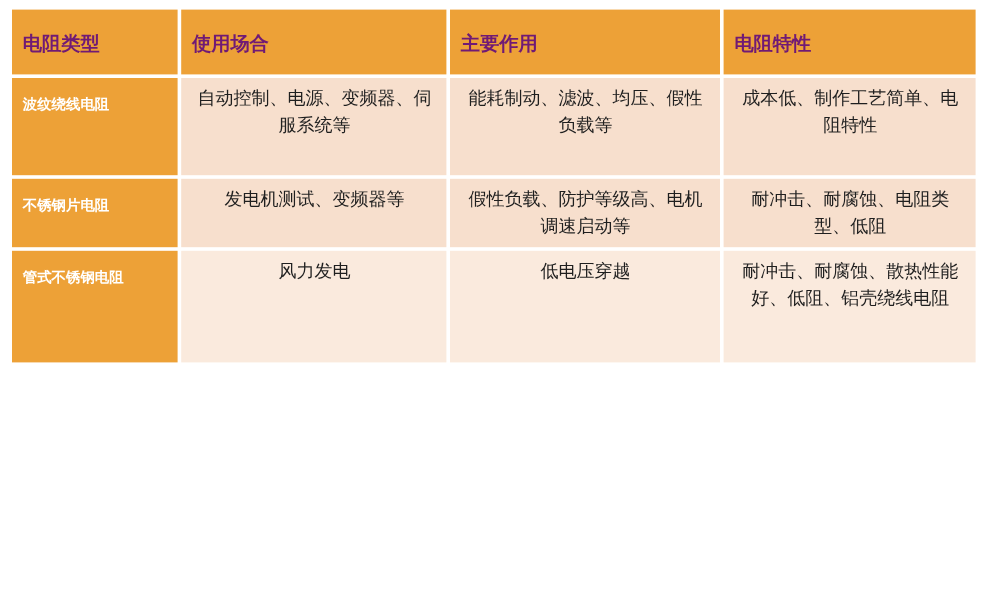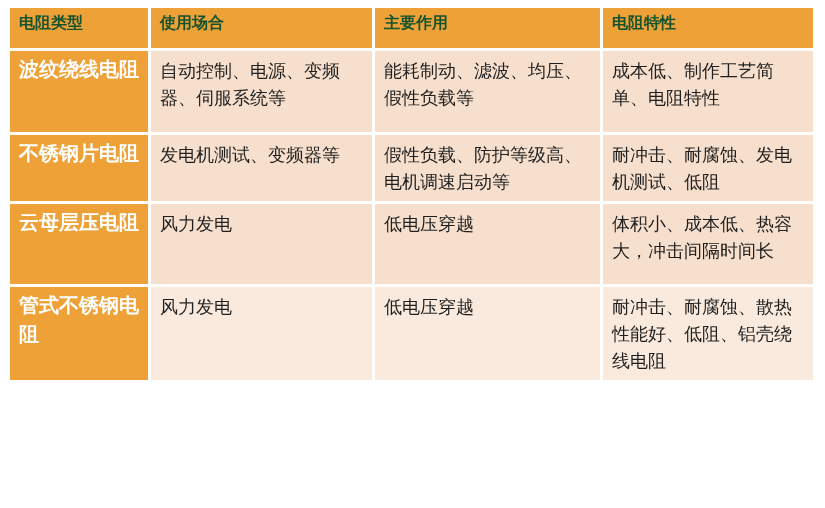--- a/index.html
+++ b/index.html
@@ -23,41 +23,42 @@
   col.c3 { width: 225px; }
   col.c4 { width: 210px; }
 
   th, td {
     vertical-align: top;
     text-align: left;
     word-break: break-all;
   }
   th.hdr {
     background: #EDA137;
-    color: #14532d;
+    color: #701a75;
     font-size: 16px;
     font-weight: bold;
-    padding: 5px 9px 14px 9px;
+    padding: 19px 9px 14px 9px;
     height: 38px;
     line-height: 1.3;
   }
   td.rowhead {
     background: #EDA137;
     color: #FFFFFF;
-    font-size: 20px;
+    font-size: 12px;
     font-weight: bold;
-    padding: 4px 6px 6px 9px;
+    padding: 14px 6px 6px 9px;
     line-height: 1.45;
     margin-top: 18px;
   }
   td.cell {
     color: #1F1F1F;
-    font-size: 18px;
+    font-size: 15px;
     padding: 6px 8px 6px 9px;
     line-height: 1.5;
+    text-align: center;
   }
   tr.band-a td.cell { background: #F7DFCD; }
   tr.band-b td.cell { background: #FAEADD; }
 
   tr.r1 td { height: 81px; }
   tr.r2 td { height: 74px; }
   tr.r3 td { height: 46px; }
   tr.r4 td { height: 66px; }
   tr.r5 td { height: 80px; }
   tr.r6 td { height: 93px; }
@@ -85,27 +86,21 @@
       <tr class="r1 band-a">
         <td class="rowhead">波纹绕线电阻</td>
         <td class="cell">自动控制、电源、变频器、伺服系统等</td>
         <td class="cell">能耗制动、滤波、均压、假性负载等</td>
         <td class="cell">成本低、制作工艺简单、电阻特性</td>
       </tr>
       <tr class="r3 band-a">
         <td class="rowhead">不锈钢片电阻</td>
         <td class="cell">发电机测试、变频器等</td>
         <td class="cell">假性负载、防护等级高、电机调速启动等</td>
-        <td class="cell">耐冲击、耐腐蚀、发电机测试、低阻</td>
-      </tr>
-      <tr class="r5 band-a">
-        <td class="rowhead">云母层压电阻</td>
-        <td class="cell">风力发电</td>
-        <td class="cell">低电压穿越</td>
-        <td class="cell">体积小、成本低、热容大，冲击间隔时间长</td>
+        <td class="cell">耐冲击、耐腐蚀、电阻类型、低阻</td>
       </tr>
       <tr class="r6 band-b">
         <td class="rowhead">管式不锈钢电阻</td>
         <td class="cell">风力发电</td>
         <td class="cell">低电压穿越</td>
         <td class="cell">耐冲击、耐腐蚀、散热性能好、低阻、铝壳绕线电阻</td>
       </tr>
     </tbody>
   </table>
 </div>

